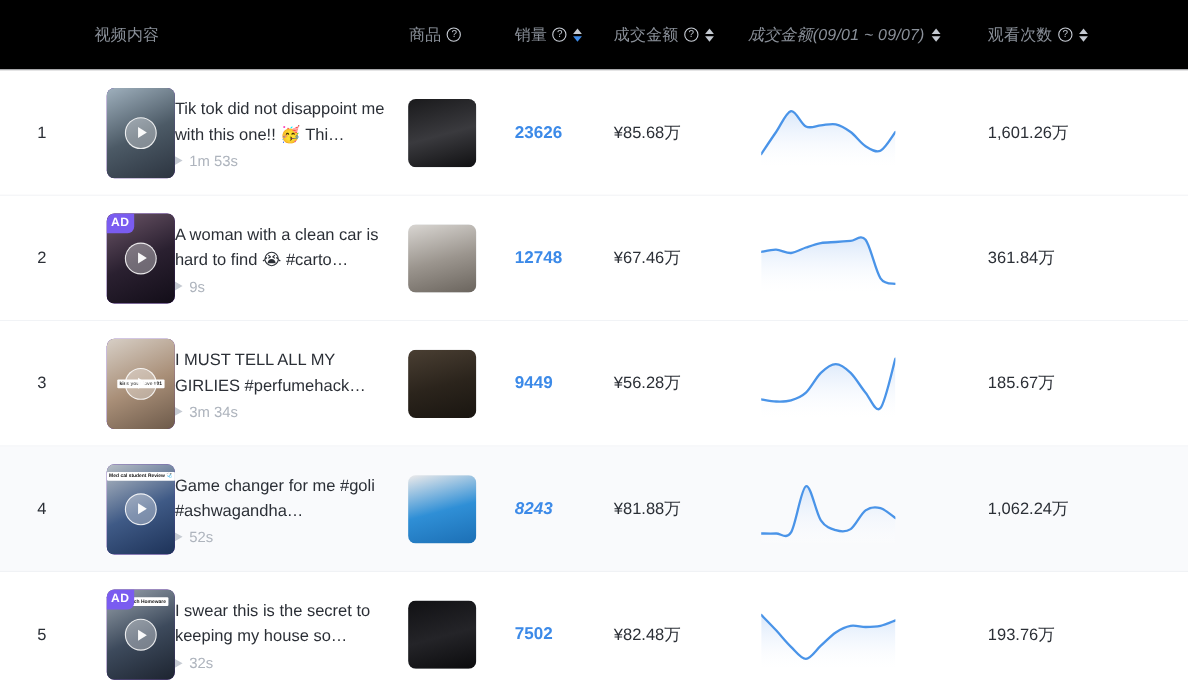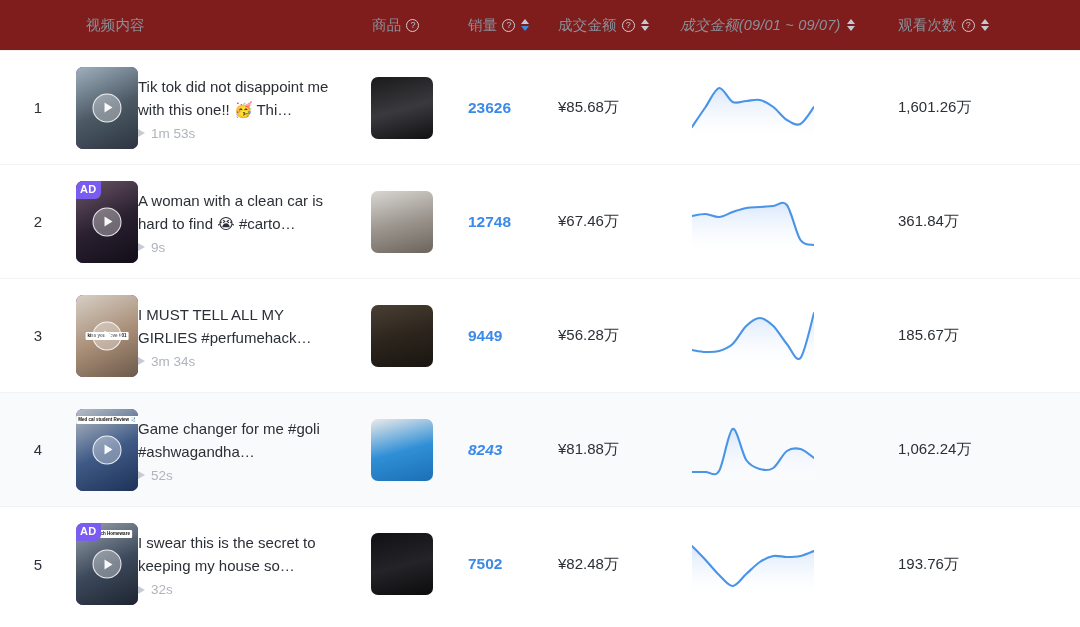--- a/index.html
+++ b/index.html
@@ -6,21 +6,21 @@
   body{
     width:1080px;height:627px;overflow:hidden;
     background:#ffffff;
     font-family:"Liberation Sans","DejaVu Sans",sans-serif;
     -webkit-font-smoothing:antialiased;
   }
   .table{width:1080px;height:627px;position:relative;}
 
   
   .thead{
-    height:51px;background:#7f1d1d;border-bottom:1px solid #eef0f3;
+    height:64px;background:#000000;border-bottom:1px solid #eef0f3;
     display:flex;align-items:center;box-sizing:border-box;
   }
   .th{
     display:flex;align-items:center;gap:5px;
     font-size:14.5px;color:#8a9099;font-weight:400;white-space:nowrap;
   }
   .th .lbl{letter-spacing:.2px;}
   .help{
     width:13px;height:13px;border:1px solid #c9ced6;border-radius:50%;
     display:inline-flex;align-items:center;justify-content:center;
@@ -55,21 +55,21 @@
   .h-video {width:288px;flex:0 0 288px;padding-left:10px;box-sizing:border-box;}
   .h-prod  {width:104px;flex:0 0 104px;padding-left:8px;box-sizing:border-box;}
   .h-sales {width:90px;flex:0 0 90px;}
   .h-gmv   {width:122px;flex:0 0 122px;}
   .h-spark {width:218px;flex:0 0 218px;font-style:italic;}
   .h-views {width:182px;flex:0 0 182px;}
 
   
   .vthumb{
     position:relative;width:62px;height:82px;border-radius:7px;overflow:hidden;
-    flex:0 0 auto;margin-left:0;background:#4c1d95;
+    flex:0 0 auto;margin-left:21px;background:#4c1d95;
   }
   .vthumb .bg{position:absolute;inset:0;}
   .play{
     position:absolute;left:50%;top:50%;transform:translate(-50%,-50%);
     width:27px;height:27px;border-radius:50%;
     background:rgba(255,255,255,.34);
     border:1.5px solid rgba(255,255,255,.85);
     display:flex;align-items:center;justify-content:center;
   }
   .play i{

